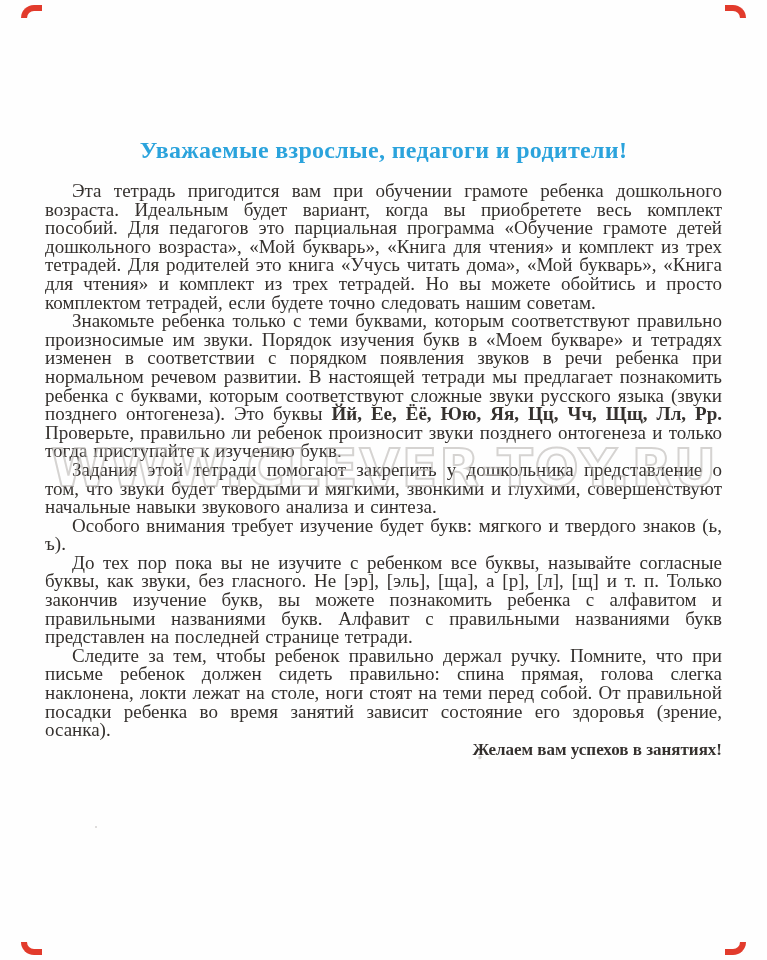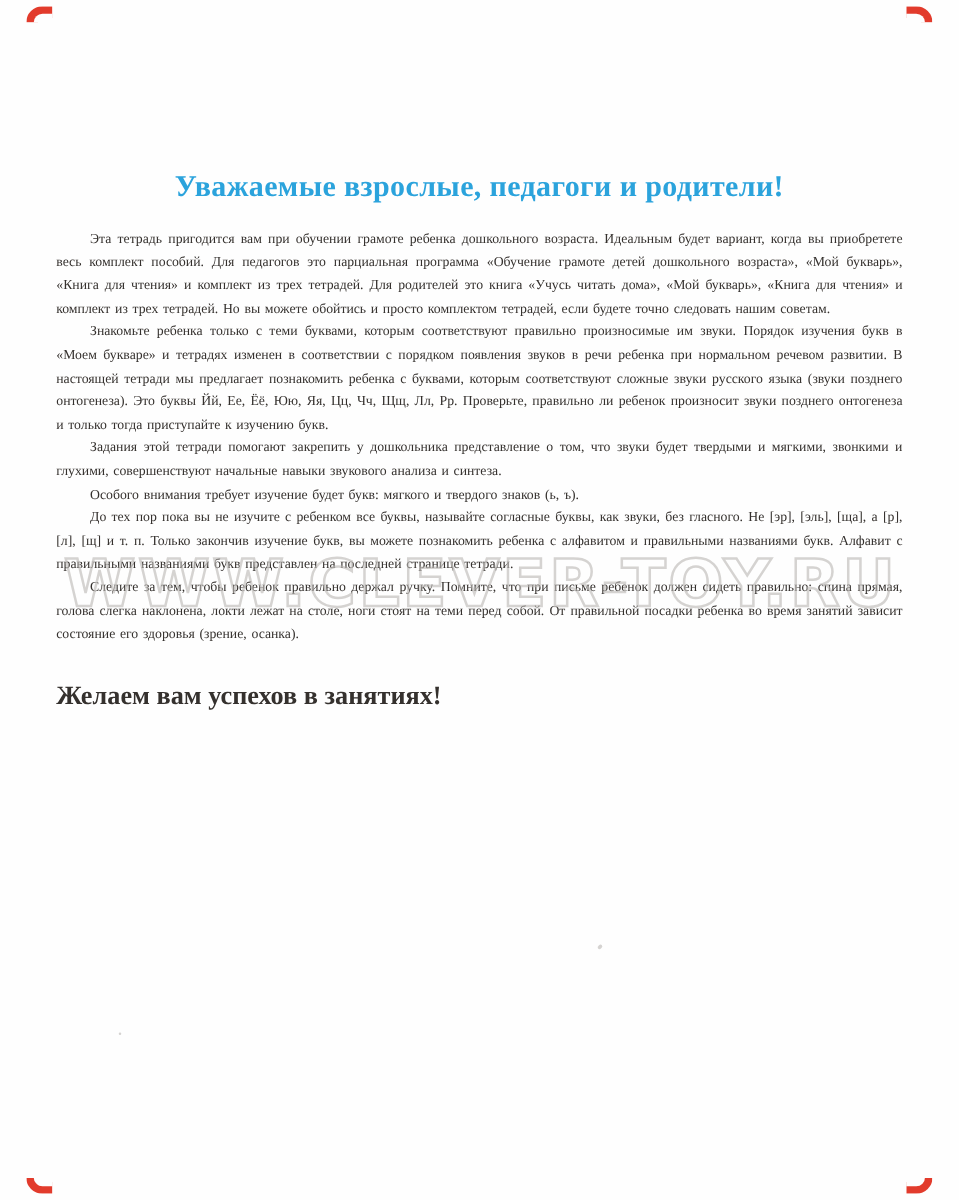--- a/index.html
+++ b/index.html
@@ -36,33 +36,32 @@
   h1.title{
     text-align:center;
     font-size:24px;
     font-weight:bold;
     letter-spacing:.3px;
     color:var(--heading-color);
     margin-bottom:18px;
     font-family:"Liberation Serif","DejaVu Serif",serif;
   }
   .paras p{
-    font-size:11px;
+    font-size:19px;
     line-height:18.6px;
     text-align:justify;
     text-indent:27px;
     word-spacing:1px;
     margin:0;
   }
-  .paras .b{font-weight:normal;}
+  .paras .b{font-weight:bold;}
   .closing{
-    text-align:left;
+    text-align:right;
     font-weight:bold;
-    font-size:21px;
-    margin-top:27px;
+    font-size:17px;
   }
   .watermark{
     position:absolute;
     left:51px;top:438px;
     width:705px;
     font-family:"DejaVu Sans","Liberation Sans",sans-serif;
     font-weight:bold;
     font-size:52px;
     letter-spacing:2px;
     white-space:nowrap;

